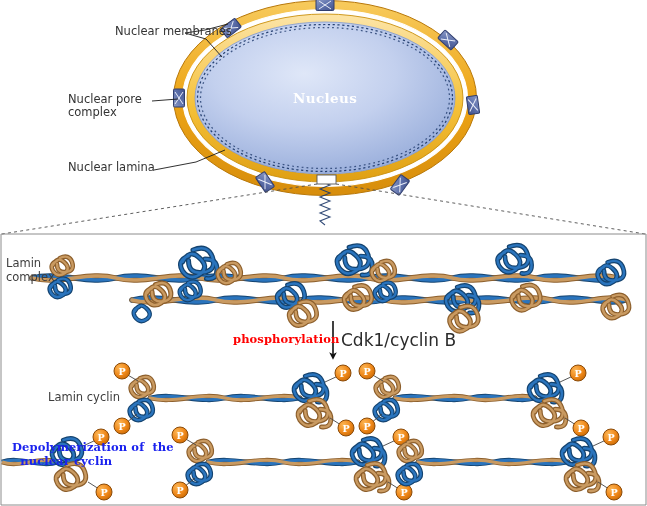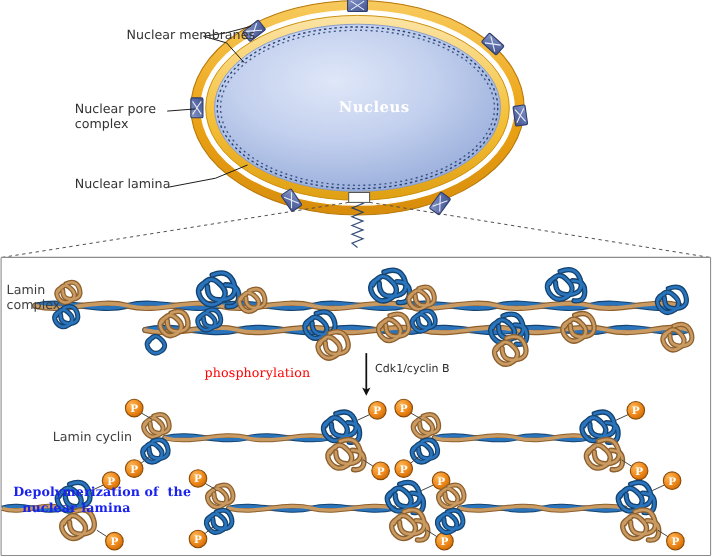--- a/index.html
+++ b/index.html
@@ -43,35 +43,36 @@
     font-size: 11.5px;
     line-height: 13.5px;
     color: #3d3d3d;
   }
   .lbl-dimer {
     font-size: 11.5px;
     color: #3d3d3d;
   }
   .lbl-phos {
     font-family: "DejaVu Serif", serif;
-    font-weight: normal;
+    font-weight: bold;
     font-size: 11.5px;
     color: #ff0000;
     letter-spacing: 0.1px;
+    margin-left: 47px;
   }
   .lbl-depoly {
     font-family: "DejaVu Serif", serif;
     font-weight: bold;
     font-size: 11.5px;
     line-height: 13.5px;
     color: #1a22ee;
     letter-spacing: 0.1px;
   }
   .lbl-cdk {
-    font-size: 10px;
+    font-size: 17px;
     color: #2b2b2b;
   }
   svg { display: block; }
 </style>
 </head>
 <body>
 
 <svg id="figure" viewBox="0 0 647 506" width="647" height="506">
   <defs>
     <radialGradient id="nucGrad" cx="42%" cy="34%" r="78%">
@@ -749,25 +750,25 @@
   </g>
 </svg>
 
 <div class="lbl lbl-callout" style="left:68px; top:25px;margin-left:47px;">Nuclear membranes</div>
 
 <div class="lbl lbl-callout" style="left:68px; top:93px;">Nuclear pore
 complex</div>
 
 <div class="lbl lbl-callout" style="left:68px; top:161px;">Nuclear lamina</div>
 
-<div class="lbl lbl-nucleus" style="left:308px; top:90px;">Nucleus</div>
+<div class="lbl lbl-nucleus" style="left:293px; top:90px;">Nucleus</div>
 
 <div class="lbl lbl-filament" style="left:6px; top:257px;">Lamin
 complex</div>
 
 <div class="lbl lbl-dimer" style="left:48px; top:390px;">Lamin cyclin</div>
 
 <div class="lbl lbl-phos" style="left:186px; top:332px;">phosphorylation</div>
 
 <div class="lbl lbl-cdk" style="left:341px; top:330px;">Cdk1/cyclin B</div>
 
 <div class="lbl lbl-depoly" style="left:12px; top:441px;">Depolymerization of  the
-  nuclear lamina</div>
+  nuclear cyclin</div>
 
 </body></html>

